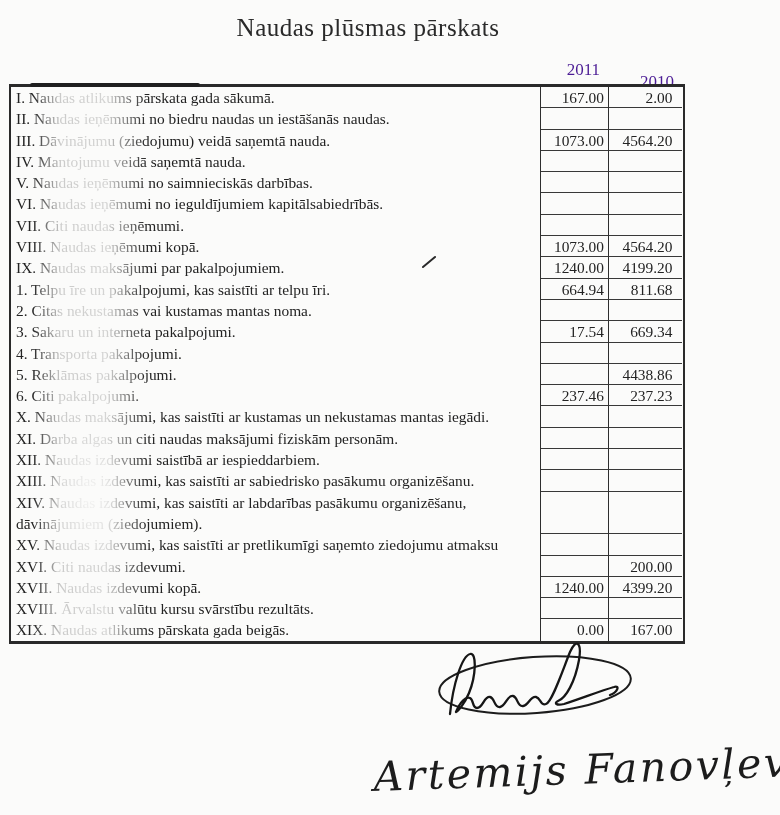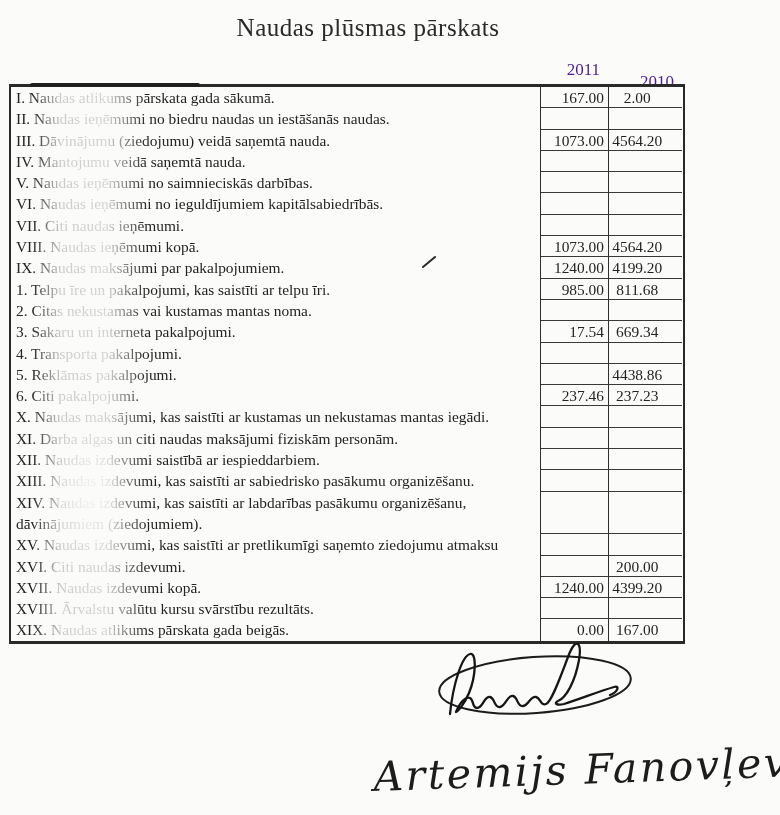--- a/index.html
+++ b/index.html
@@ -52,22 +52,22 @@
   }
   .row.tall .desc { line-height: 21.1px; }
   .v1 {
     width: 68px;
     border-right: 1.5px solid #2e2e2e;
     text-align: right;
     padding-right: 4px;
   }
   .v2 {
     width: 72.5px;
-    text-align: center;
-    padding-right: 16px;
+    text-align: right;
+    padding-right: 9px;
   }
   .row:not(:last-child) .v1,
   .row:not(:last-child) .v2 { border-bottom: 1.6px solid #383838; }
 
   
   .fade-streak {
     position: absolute;
     left: 32px; top: 88px;
     width: 115px; height: 548px;
     pointer-events: none;
@@ -165,21 +165,21 @@
         <div class="cell v1">1073.00</div>
         <div class="cell v2">4564.20</div>
       </div>
       <div class="row">
         <div class="cell desc">IX. Naudas maksājumi par pakalpojumiem.</div>
         <div class="cell v1">1240.00</div>
         <div class="cell v2">4199.20</div>
       </div>
       <div class="row">
         <div class="cell desc">1. Telpu īre un pakalpojumi, kas saistīti ar telpu īri.</div>
-        <div class="cell v1">985.00</div>
+        <div class="cell v1">664.94</div>
         <div class="cell v2">811.68</div>
       </div>
       <div class="row">
         <div class="cell desc">2. Citas nekustamas vai kustamas mantas noma.</div>
         <div class="cell v1"></div>
         <div class="cell v2"></div>
       </div>
       <div class="row">
         <div class="cell desc">3. Sakaru un interneta pakalpojumi.</div>
         <div class="cell v1">17.54</div>

